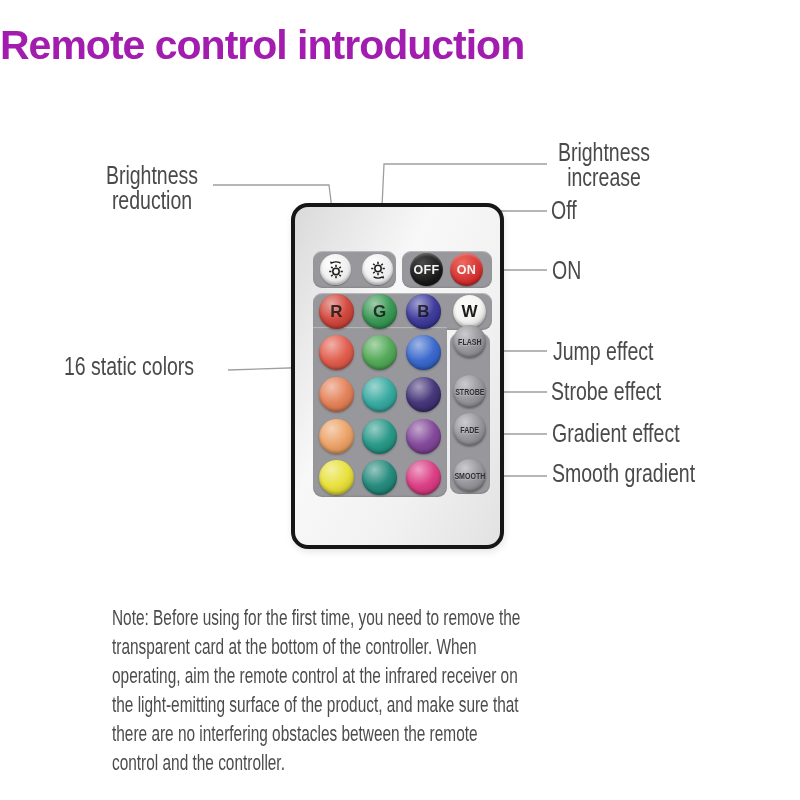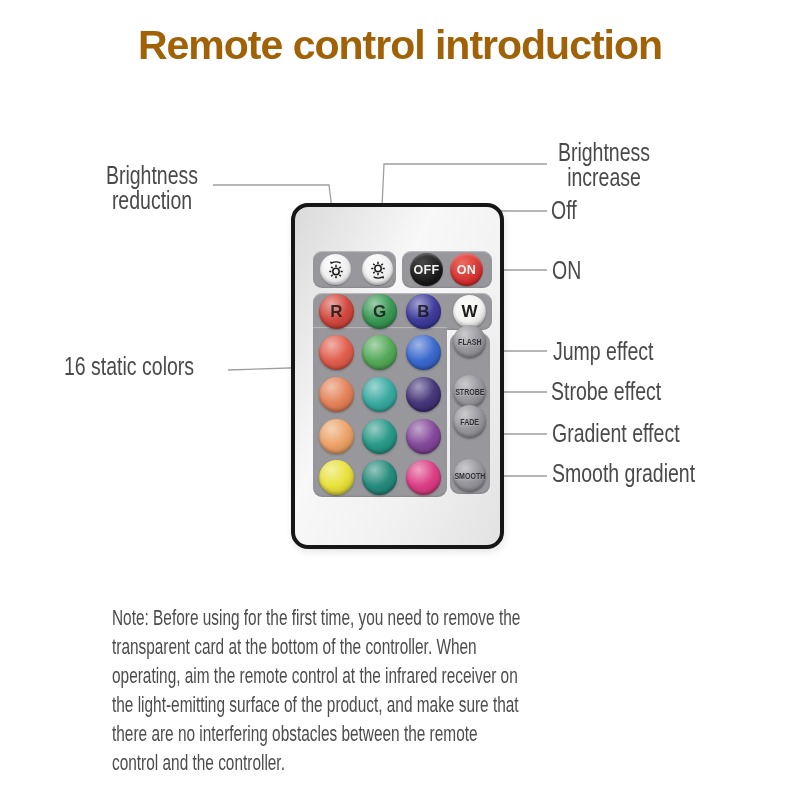--- a/index.html
+++ b/index.html
@@ -3,22 +3,22 @@
 <meta charset="utf-8">
 <style>
   * { margin:0; padding:0; box-sizing:border-box; }
   html,body { background:#ffffff; }
   .canvas {
     position:relative; width:800px; height:800px; background:#ffffff;
     font-family:"Liberation Sans", sans-serif; overflow:hidden;
   }
   
   .page-title {
-    position:absolute; top:22px; left:0; width:800px; text-align:center;
-    font-size:41px; font-weight:bold; color:#a16207; letter-spacing:-1px;
+    position:absolute; top:22px; left:0; width:800px; text-align:left;
+    font-size:41px; font-weight:bold; color:#a21caf; letter-spacing:-1px;
   }
   
   .lbl {
     position:absolute; color:#4a4a4a; font-size:25px; line-height:26px;
     transform:scaleX(0.78); transform-origin:left top; white-space:pre-line;
   }
   .lbl.centered { text-align:center; width:180px; transform-origin:center top; line-height:25px; }
   #lbl-brightness-reduction { left:62px;  top:163px; }
   #lbl-brightness-increase  { left:514px; top:140px; }
   #lbl-off            { left:551px; top:197px; }
@@ -64,21 +64,21 @@
   #btn-on  { left:155px; background:radial-gradient(circle at 38% 30%, #ef6a5e, #cf2c2c 65%, #a81f1f); }
   .gb {
     position:absolute; width:35px; height:35px; border-radius:50%;
     display:flex; align-items:center; justify-content:center;
     background:radial-gradient(circle at 36% 28%, rgba(255,255,255,0.55), rgba(255,255,255,0.08) 48%, rgba(0,0,0,0.20) 96%), var(--c,#888);
     box-shadow:inset 0 -2px 3px rgba(0,0,0,0.25), 0 1px 2px rgba(0,0,0,0.28);
   }
   .gb.c1{left:24px}.gb.c2{left:67px}.gb.c3{left:111px}
   .gb.r1{top:87px}.gb.r2{top:128px}.gb.r3{top:170px}.gb.r4{top:212px}.gb.r5{top:253px}
   .gb.c4{left:158px;width:33px;height:33px}
-  .gb.c4.r1{top:88px}.gb.c4.r2{top:118px}.gb.c4.r3{top:168px}.gb.c4.r4{top:198px}.gb.c4.r5{top:252px}
+  .gb.c4.r1{top:88px}.gb.c4.r2{top:118px}.gb.c4.r3{top:168px}.gb.c4.r4{top:206px}.gb.c4.r5{top:252px}
   .lbl-letter { font-size:17px; font-weight:bold; color:rgba(18,18,18,0.82); }
   .gb.c4 .lbl-letter { color:#1c1c1c; }
   .lbl-mode {
     font-size:9.5px; font-weight:bold; color:#2d2d33;
     transform:scaleX(0.74); letter-spacing:0; text-shadow:0 1px 0 rgba(255,255,255,0.18);
   }
   .sun-icon { display:block; }
   
   .note {
     position:absolute; left:112px; top:603px; width:700px;

